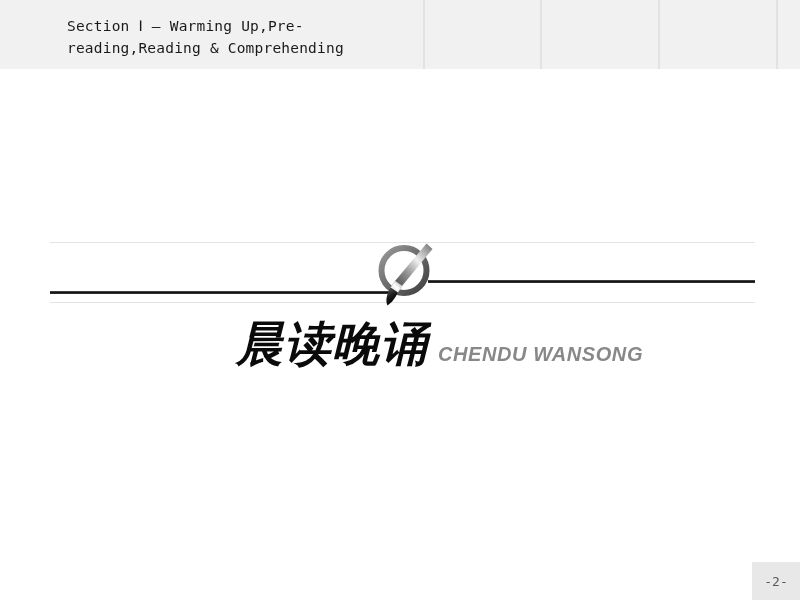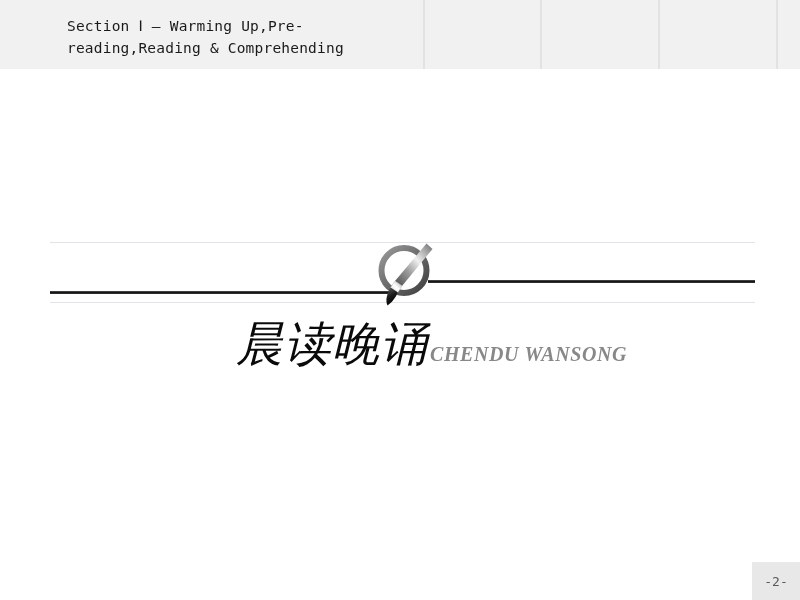--- a/index.html
+++ b/index.html
@@ -110,36 +110,36 @@
     position: absolute;
     left: 236px;
     top: 318px;
     display: flex;
     align-items: flex-end;
   }
   .title-cn {
     font-family: "DejaVu Serif", "Liberation Serif", serif;
     font-size: 47px;
     line-height: 52px;
-    font-weight: 400;
+    font-weight: 700;
     font-style: italic;
     color: #0a0a0a;
     letter-spacing: 1px;
     white-space: nowrap;
   }
   .title-py {
-    font-family: Liberation Serif, serif;
+    font-family: Liberation Sans, sans-serif;
     font-size: 20px;
     font-style: italic;
     font-weight: 700;
     color: #888888;
     letter-spacing: 0.6px;
     white-space: nowrap;
     padding-bottom: 4px;
-    margin-left: 2px;
+    margin-left: 10px;
   }
 
   
   .page-badge {
     position: absolute;
     left: 752px;
     top: 562px;
     width: 48px;
     height: 38px;
     background: #e8e8e8;

